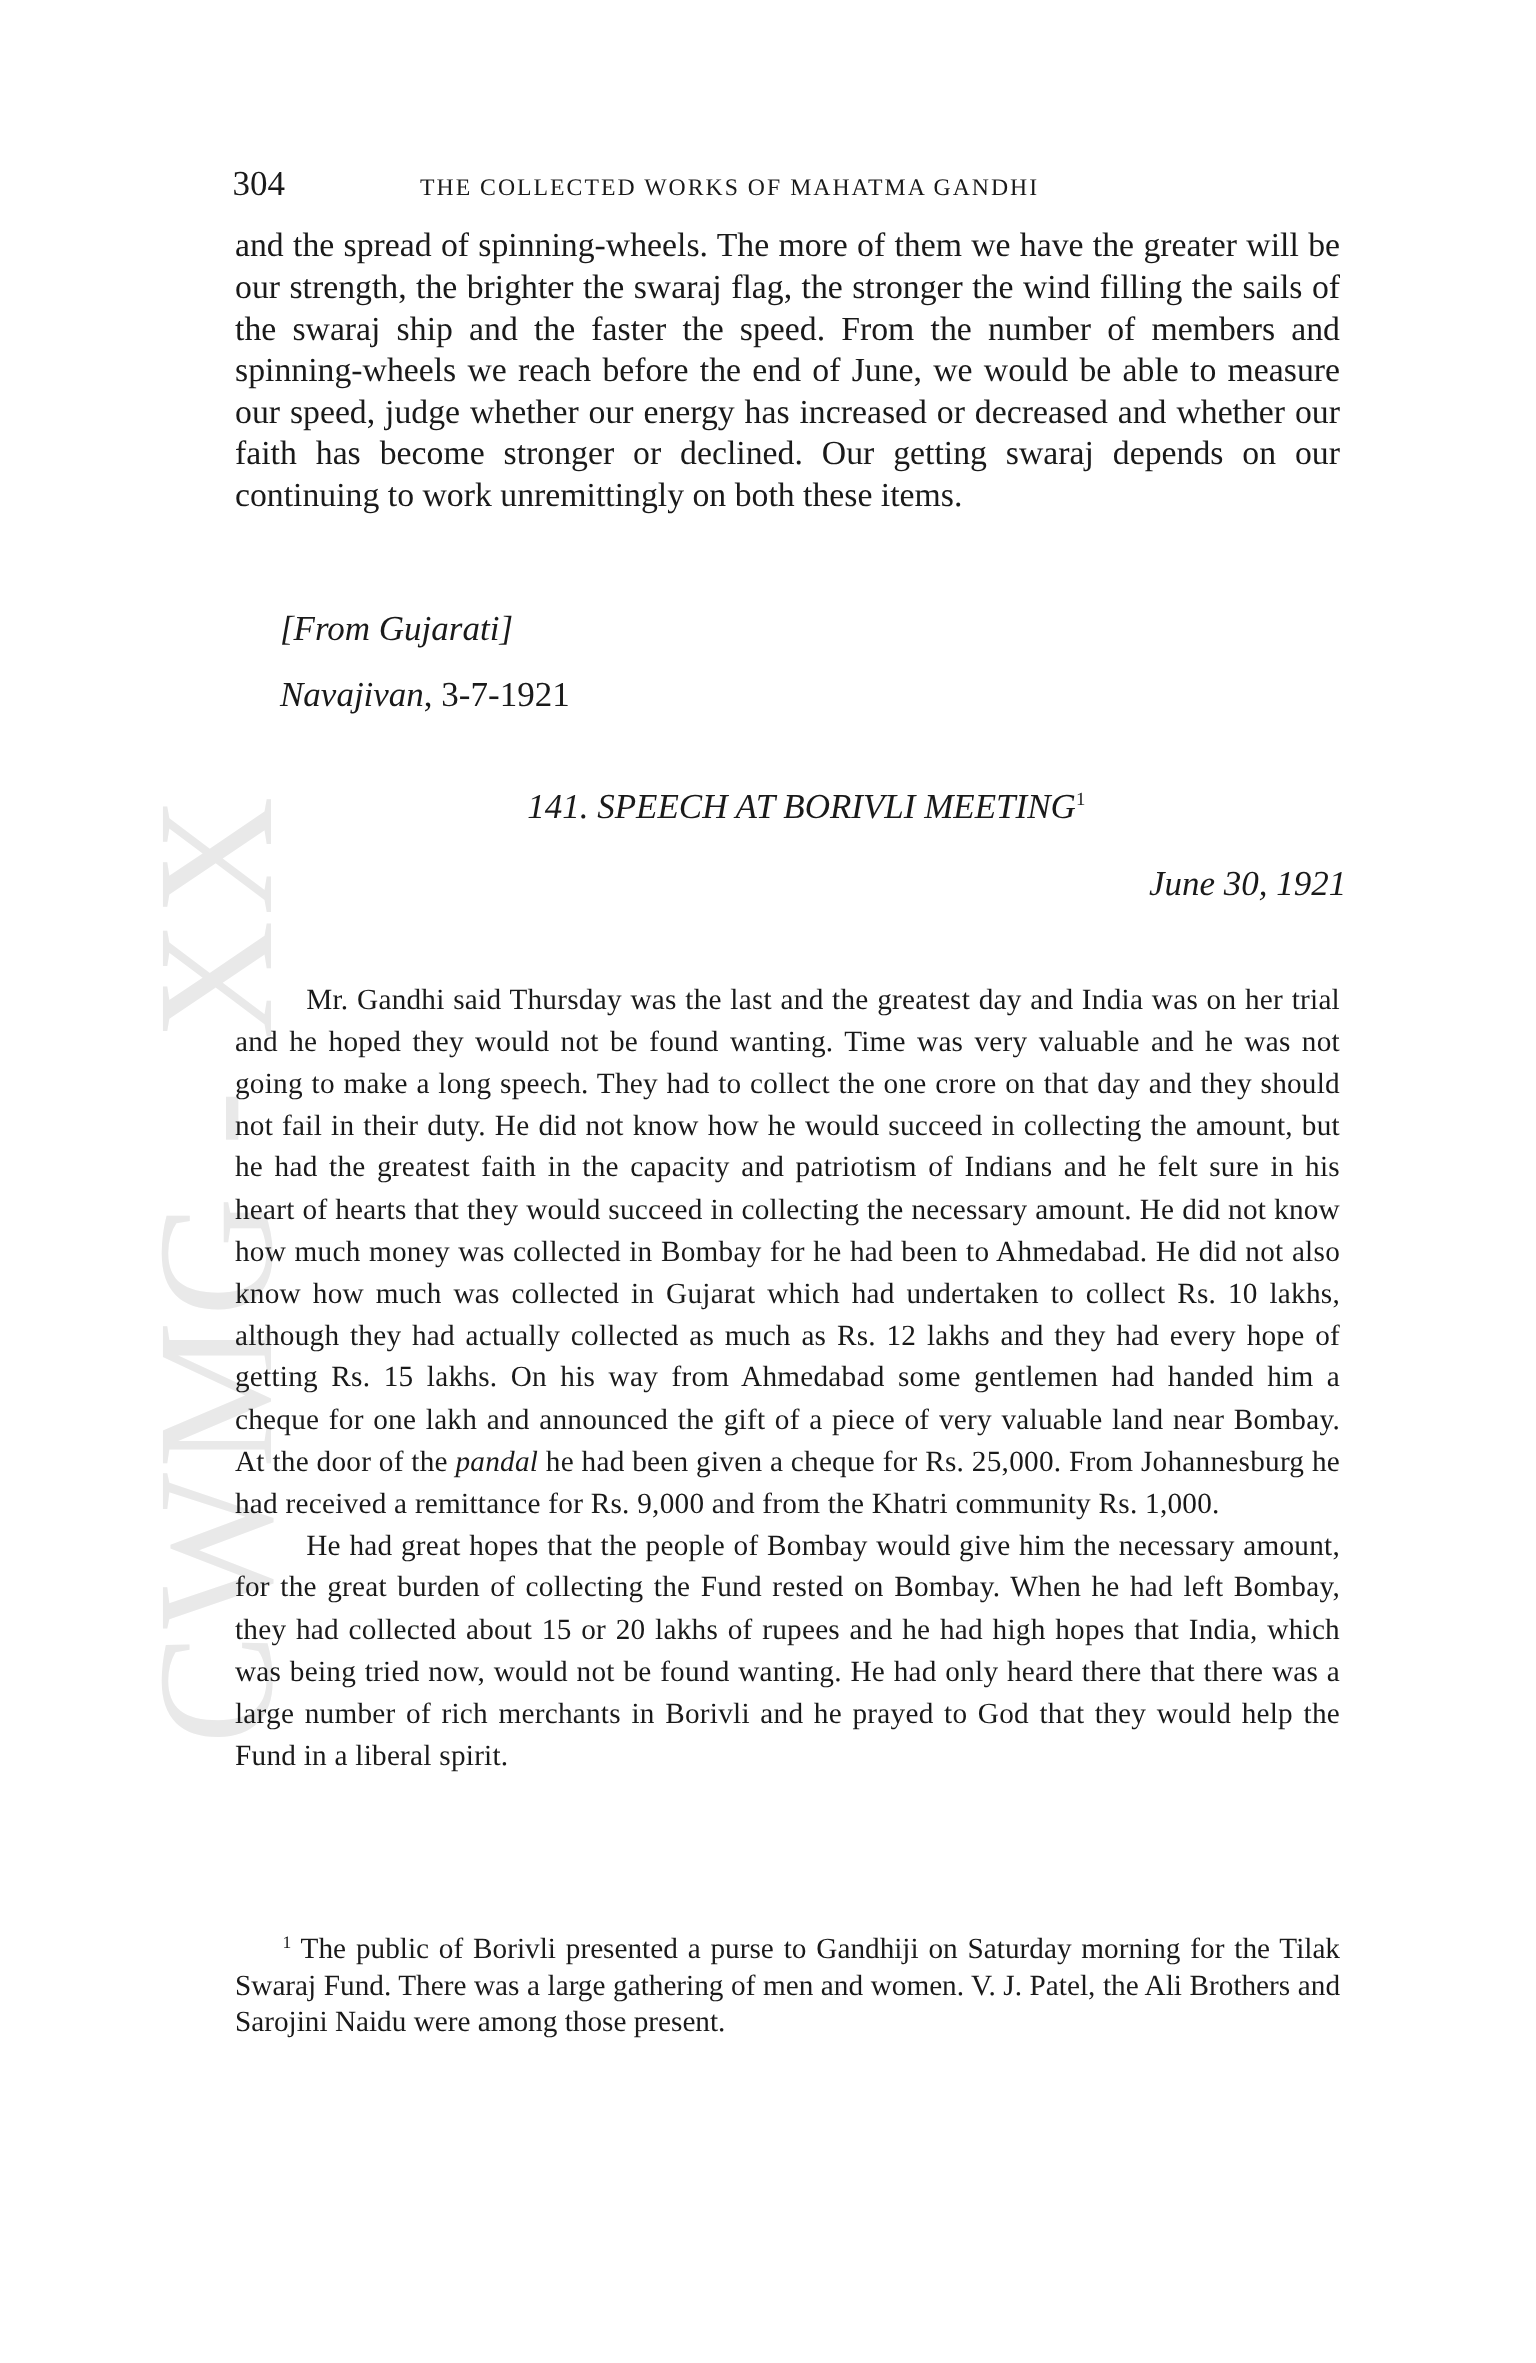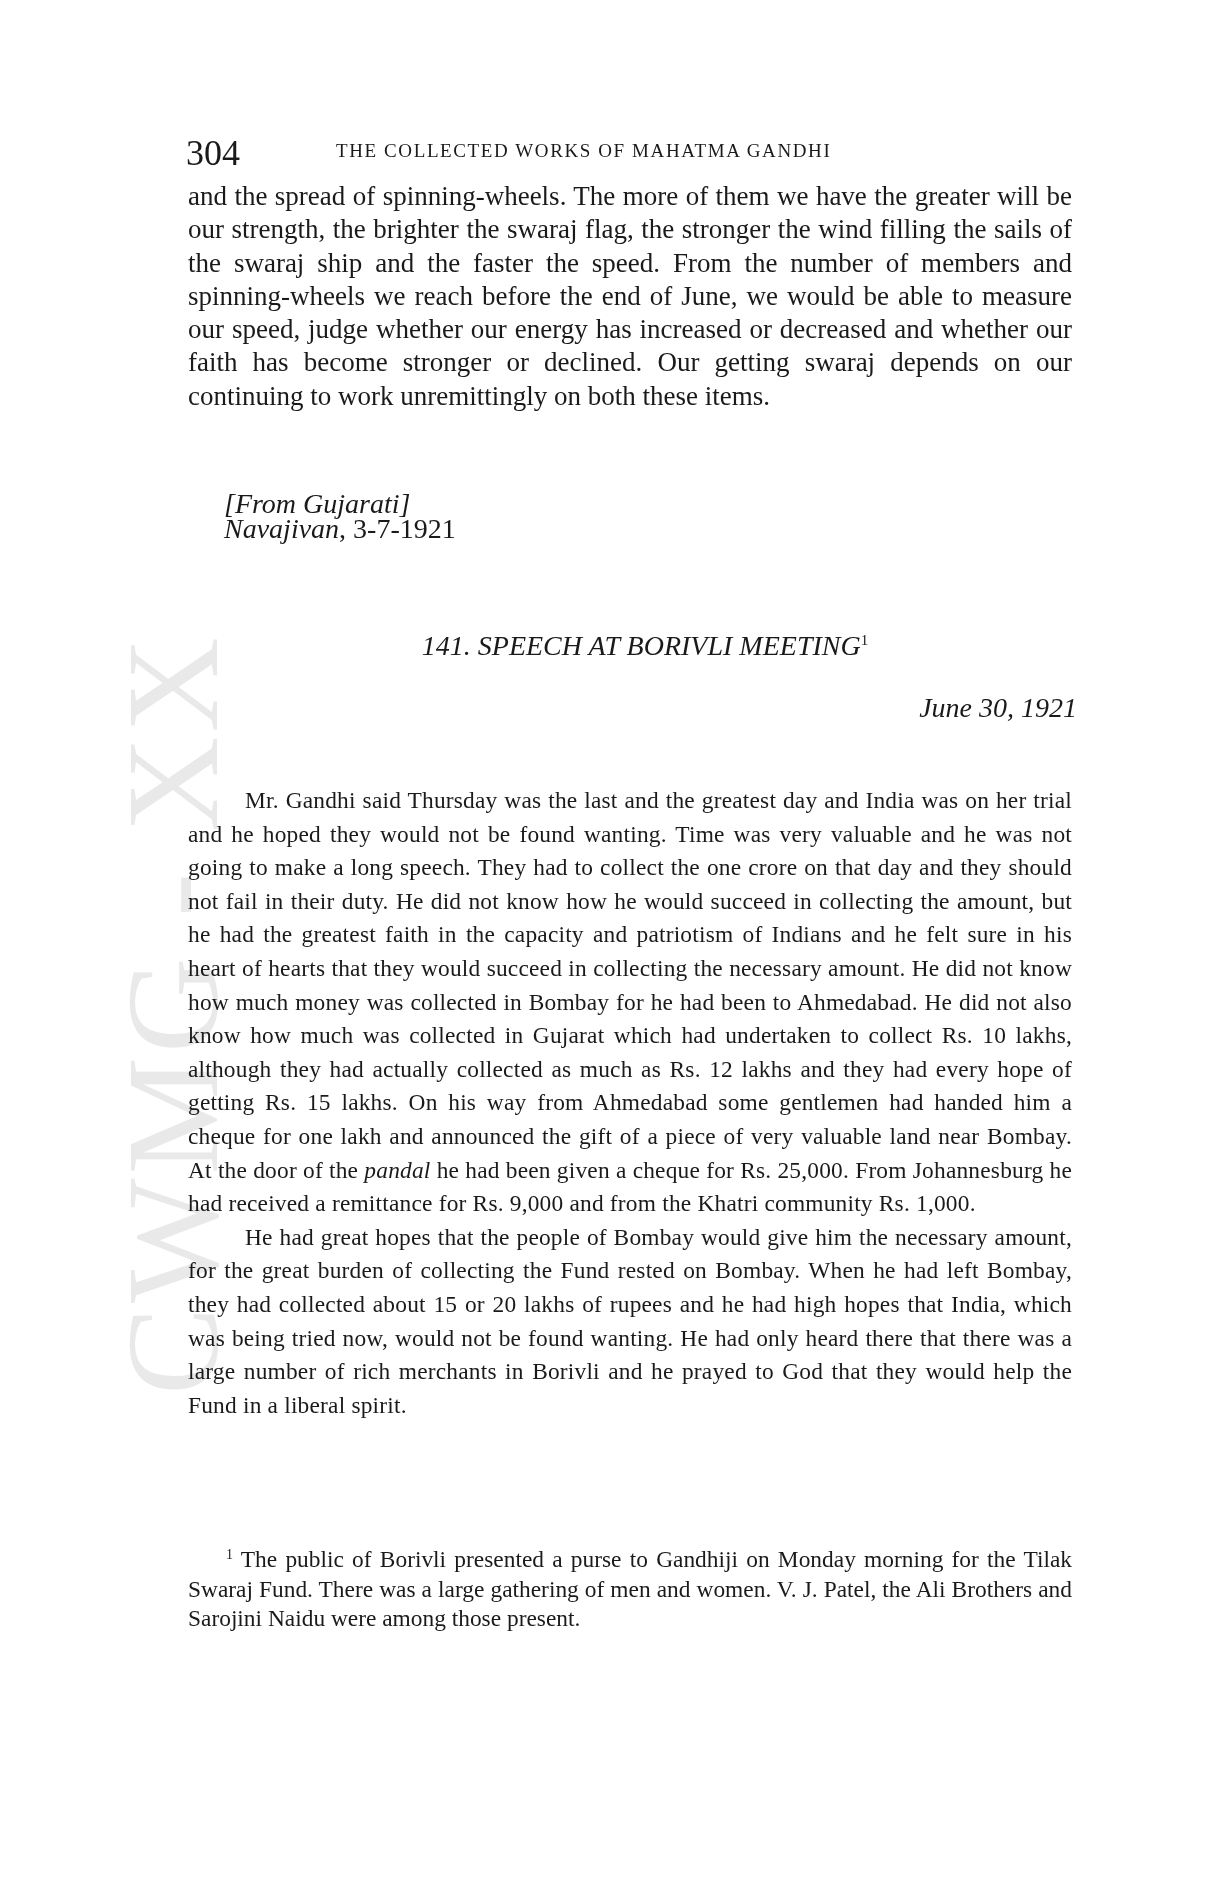--- a/index.html
+++ b/index.html
@@ -5,26 +5,26 @@
   html, body { margin: 0; padding: 0; background: #ffffff; }
   body { width: 1229px; height: 1890px; position: relative; overflow: hidden;
          font-family: "Liberation Serif", "DejaVu Serif", serif; color: #1a1a1a; }
   .watermark { position: absolute; left: 118px; top: 535px; width: 110px; height: 860px;
                pointer-events: none; }
   .watermark span { position: absolute; left: 0; top: 0; width: 860px; height: 110px;
                     transform-origin: 0 0; transform: translate(0, 860px) rotate(-90deg);
                     font-family: "Liberation Serif", serif; font-size: 132px; line-height: 110px;
                     color: #e9e9e9; letter-spacing: 4px; white-space: nowrap; }
   .running-head { position: absolute; top: 132px; left: 186px; width: 890px; height: 36px; }
-  .page-num { position: absolute; left: 0; top: 0; font-size: 36px; }
+  .page-num { position: absolute; left: 0; top: 0; font-size: 28px; }
   .head-title { position: absolute; left: 150px; top: 8px; font-size: 19px; letter-spacing: 1.6px; text-align: right; }
   .block { position: absolute; left: 188px; width: 884px; }
   .p1 { top: 180px; font-size: 27px; line-height: 33.3px; text-align: justify; }
   .src1 { top: 487px; left: 224px; font-size: 28px; line-height: 33px; font-style: italic; }
-  .src2 { top: 512px; left: 224px; font-size: 28px; line-height: 33px; }
+  .src2 { top: 540px; left: 224px; font-size: 28px; line-height: 33px; }
   .italic { font-style: italic; }
   .article-title { position: absolute; top: 630px; left: 0; width: 1140px; text-align: center;
                    font-style: italic; font-size: 28px; padding-left: 150px; box-sizing: border-box; }
   .article-title sup { font-size: 15px; font-style: normal; vertical-align: 10px; }
   .dateline { position: absolute; top: 692px; right: 152px; font-style: italic; font-size: 28px; }
   .body2 { top: 744px; font-size: 23.4px; line-height: 33.6px; text-align: justify; letter-spacing: 0.2px; margin-top: 40px; }
   .body2 p { margin: 0; text-indent: 57px; }
   .footnote { top: 1540px; font-size: 23.4px; line-height: 29.5px; text-align: justify; }
   .footnote p { margin: 0; text-indent: 38px; }
   .footnote sup { font-size: 14px; vertical-align: 8px; }
@@ -49,14 +49,14 @@
 <div class="article-title"><span>141.  SPEECH AT BORIVLI MEETING</span><sup>1</sup></div>
 
 <div class="dateline">June 30, 1921</div>
 
 <div class="block body2">
   <p><span>Mr. Gandhi said Thursday was the last and the greatest day and India was on her trial and he hoped they would not be found wanting. Time was very valuable and he was not going to make a long speech. They had to collect the one crore on that day and they should not fail in their duty. He did not know how he would succeed in collecting the amount, but he had the greatest faith in the capacity and patriotism of Indians and he felt sure in his heart of hearts that they would succeed in collecting the necessary amount. He did not know how much money was collected in Bombay for he had been to Ahmedabad. He did not also know how much was collected in Gujarat which had undertaken to collect Rs. 10 lakhs, although they had actually collected as much as Rs. 12 lakhs and they had every hope of getting Rs. 15 lakhs. On his way from Ahmedabad some gentlemen had handed him a cheque for one lakh and announced the gift of a piece of very valuable land near Bombay. At the door of the </span><span class="italic">pandal</span><span> he had been given a cheque for Rs. 25,000. From Johannesburg he had received a remittance for Rs. 9,000 and from the Khatri community Rs. 1,000.</span></p>
   <p>He had great hopes that the people of Bombay would give him the necessary amount, for the great burden of collecting the Fund rested on Bombay. When he had left Bombay, they had collected about 15 or 20 lakhs of rupees and he had high hopes that India, which was being tried now, would not be found wanting. He had only heard there that there was a large number of rich merchants in Borivli and he prayed to God that they would help the Fund in a liberal spirit.</p>
 </div>
 
 <div class="block footnote">
-  <p><sup>1</sup><span> The public of Borivli presented a purse to Gandhiji on Monday morning for the Tilak Swaraj Fund. There was a large gathering of men and women. V. J. Patel, the Ali Brothers and Sarojini Naidu were among those present.</span></p>
+  <p><sup>1</sup><span> The public of Borivli presented a purse to Gandhiji on Saturday morning for the Tilak Swaraj Fund. There was a large gathering of men and women. V. J. Patel, the Ali Brothers and Sarojini Naidu were among those present.</span></p>
 </div>
 
 </body></html>

